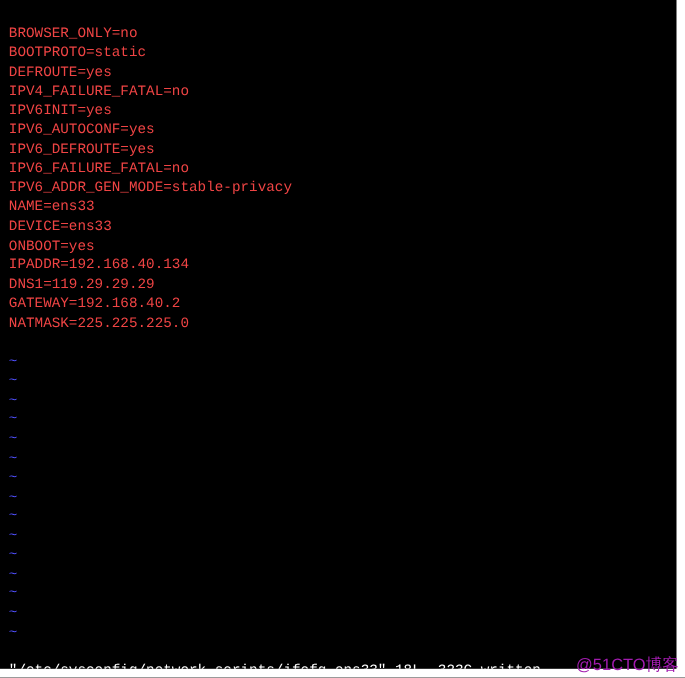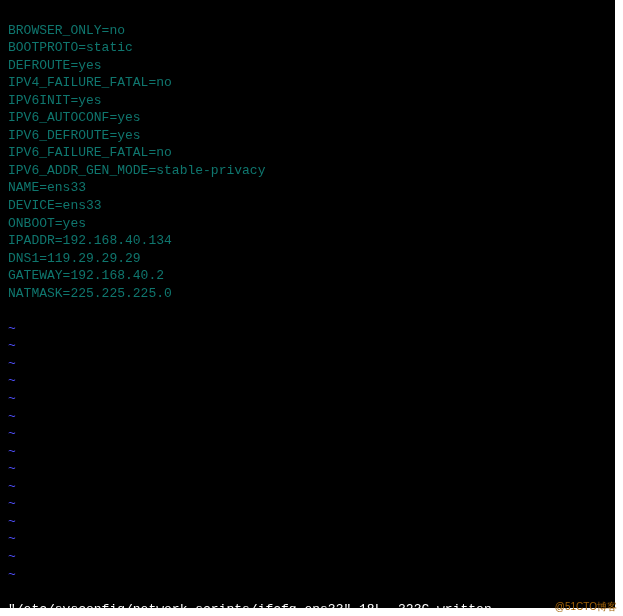--- a/index.html
+++ b/index.html
@@ -19,35 +19,35 @@
       background: #000000;
       color: #ffffff;
       width: 615px;
       height: 608px;
       padding: 4px 8px;
       line-height: 1.35;
       white-space: pre;
       overflow: hidden;
     }
     .config-line {
-      color: #0f766e;
+      color: #ef4444;
     }
     .tilde {
       color: #5050ff;
     }
     .status-line {
       color: #ffffff;
     }
     .watermark {
       position: absolute;
       bottom: 2px;
       right: 6px;
-      color: #a16207;
+      color: #a21caf;
       font-family: Arial, sans-serif;
-      font-size: 10px;
+      font-size: 15px;
     }
   </style>
 </head>
 <body>
 
 <div class="terminal">
 <div id="config-lines"><div class="config-line">BROWSER_ONLY=no</div><div class="config-line">BOOTPROTO=static</div><div class="config-line">DEFROUTE=yes</div><div class="config-line">IPV4_FAILURE_FATAL=no</div><div class="config-line">IPV6INIT=yes</div><div class="config-line">IPV6_AUTOCONF=yes</div><div class="config-line">IPV6_DEFROUTE=yes</div><div class="config-line">IPV6_FAILURE_FATAL=no</div><div class="config-line">IPV6_ADDR_GEN_MODE=stable-privacy</div><div class="config-line">NAME=ens33</div><div class="config-line">DEVICE=ens33</div><div class="config-line">ONBOOT=yes</div><div class="config-line">IPADDR=192.168.40.134</div><div class="config-line">DNS1=119.29.29.29</div><div class="config-line">GATEWAY=192.168.40.2</div><div class="config-line">NATMASK=225.225.225.0</div></div>
 <div id="tilde-lines"><div class="tilde">~</div><div class="tilde">~</div><div class="tilde">~</div><div class="tilde">~</div><div class="tilde">~</div><div class="tilde">~</div><div class="tilde">~</div><div class="tilde">~</div><div class="tilde">~</div><div class="tilde">~</div><div class="tilde">~</div><div class="tilde">~</div><div class="tilde">~</div><div class="tilde">~</div><div class="tilde">~</div></div>
 <div class="status-line">"/etc/sysconfig/network-scripts/ifcfg-ens33" 18L, 323C written</div>
 

